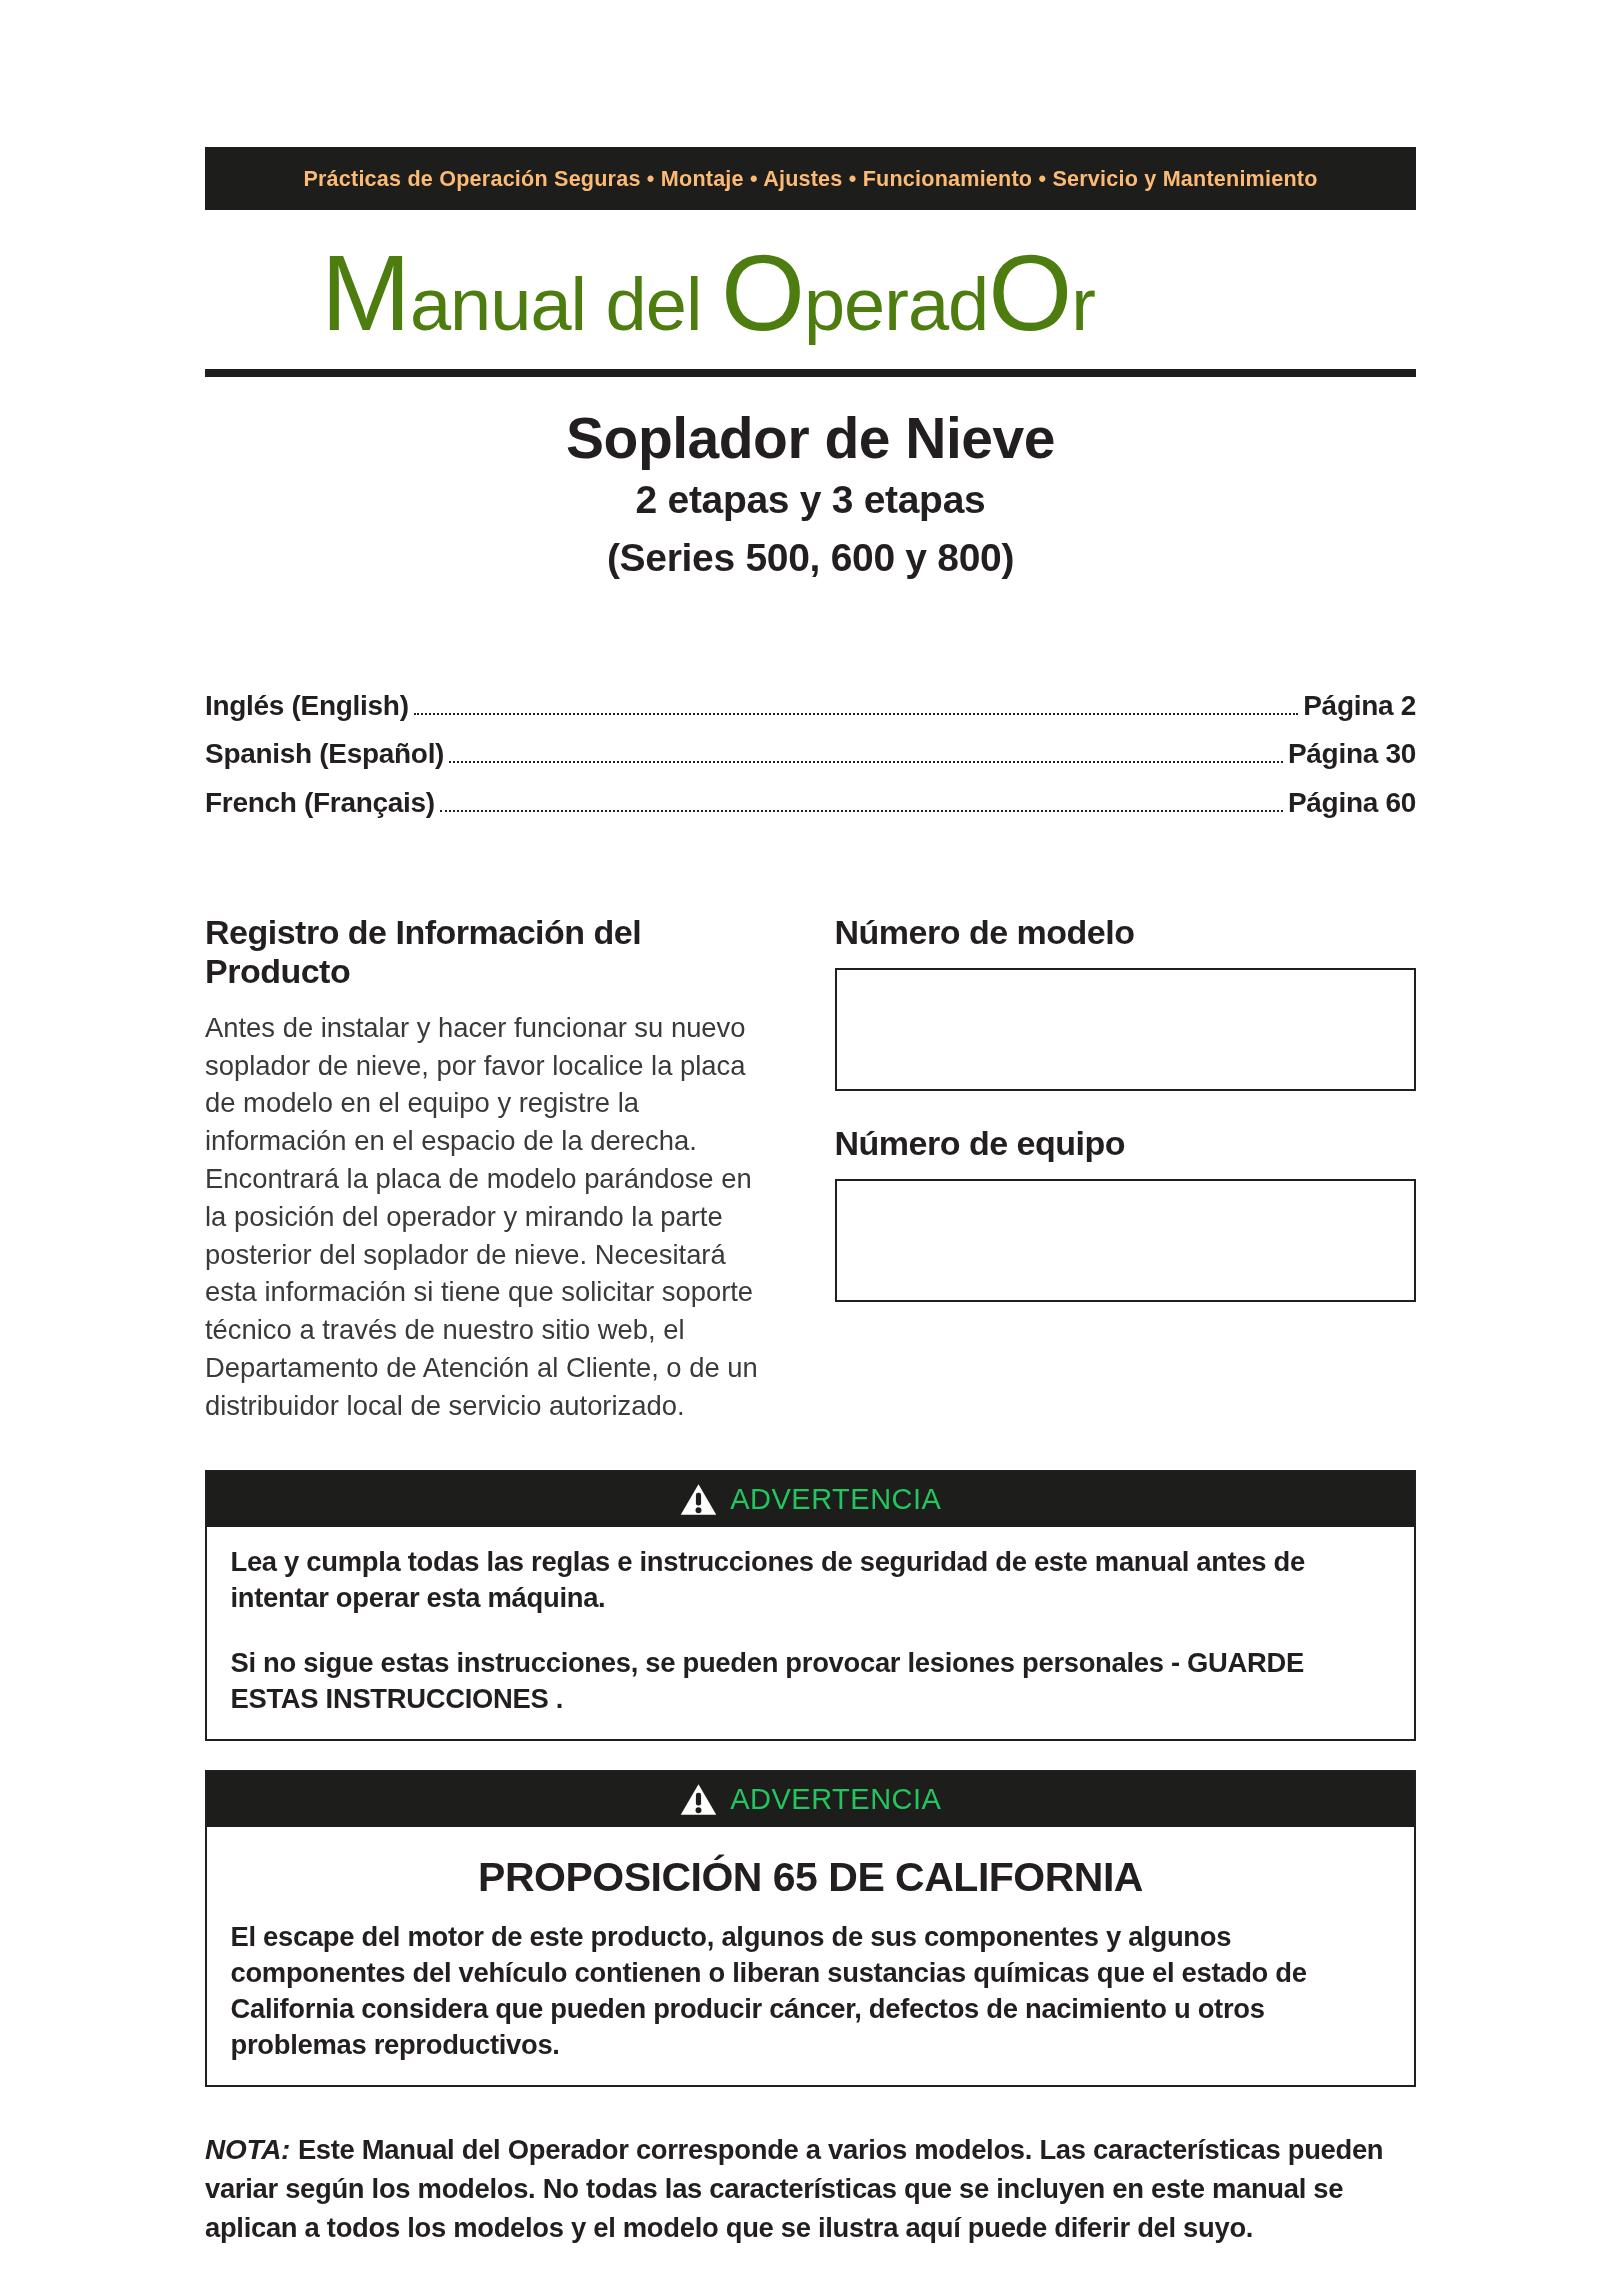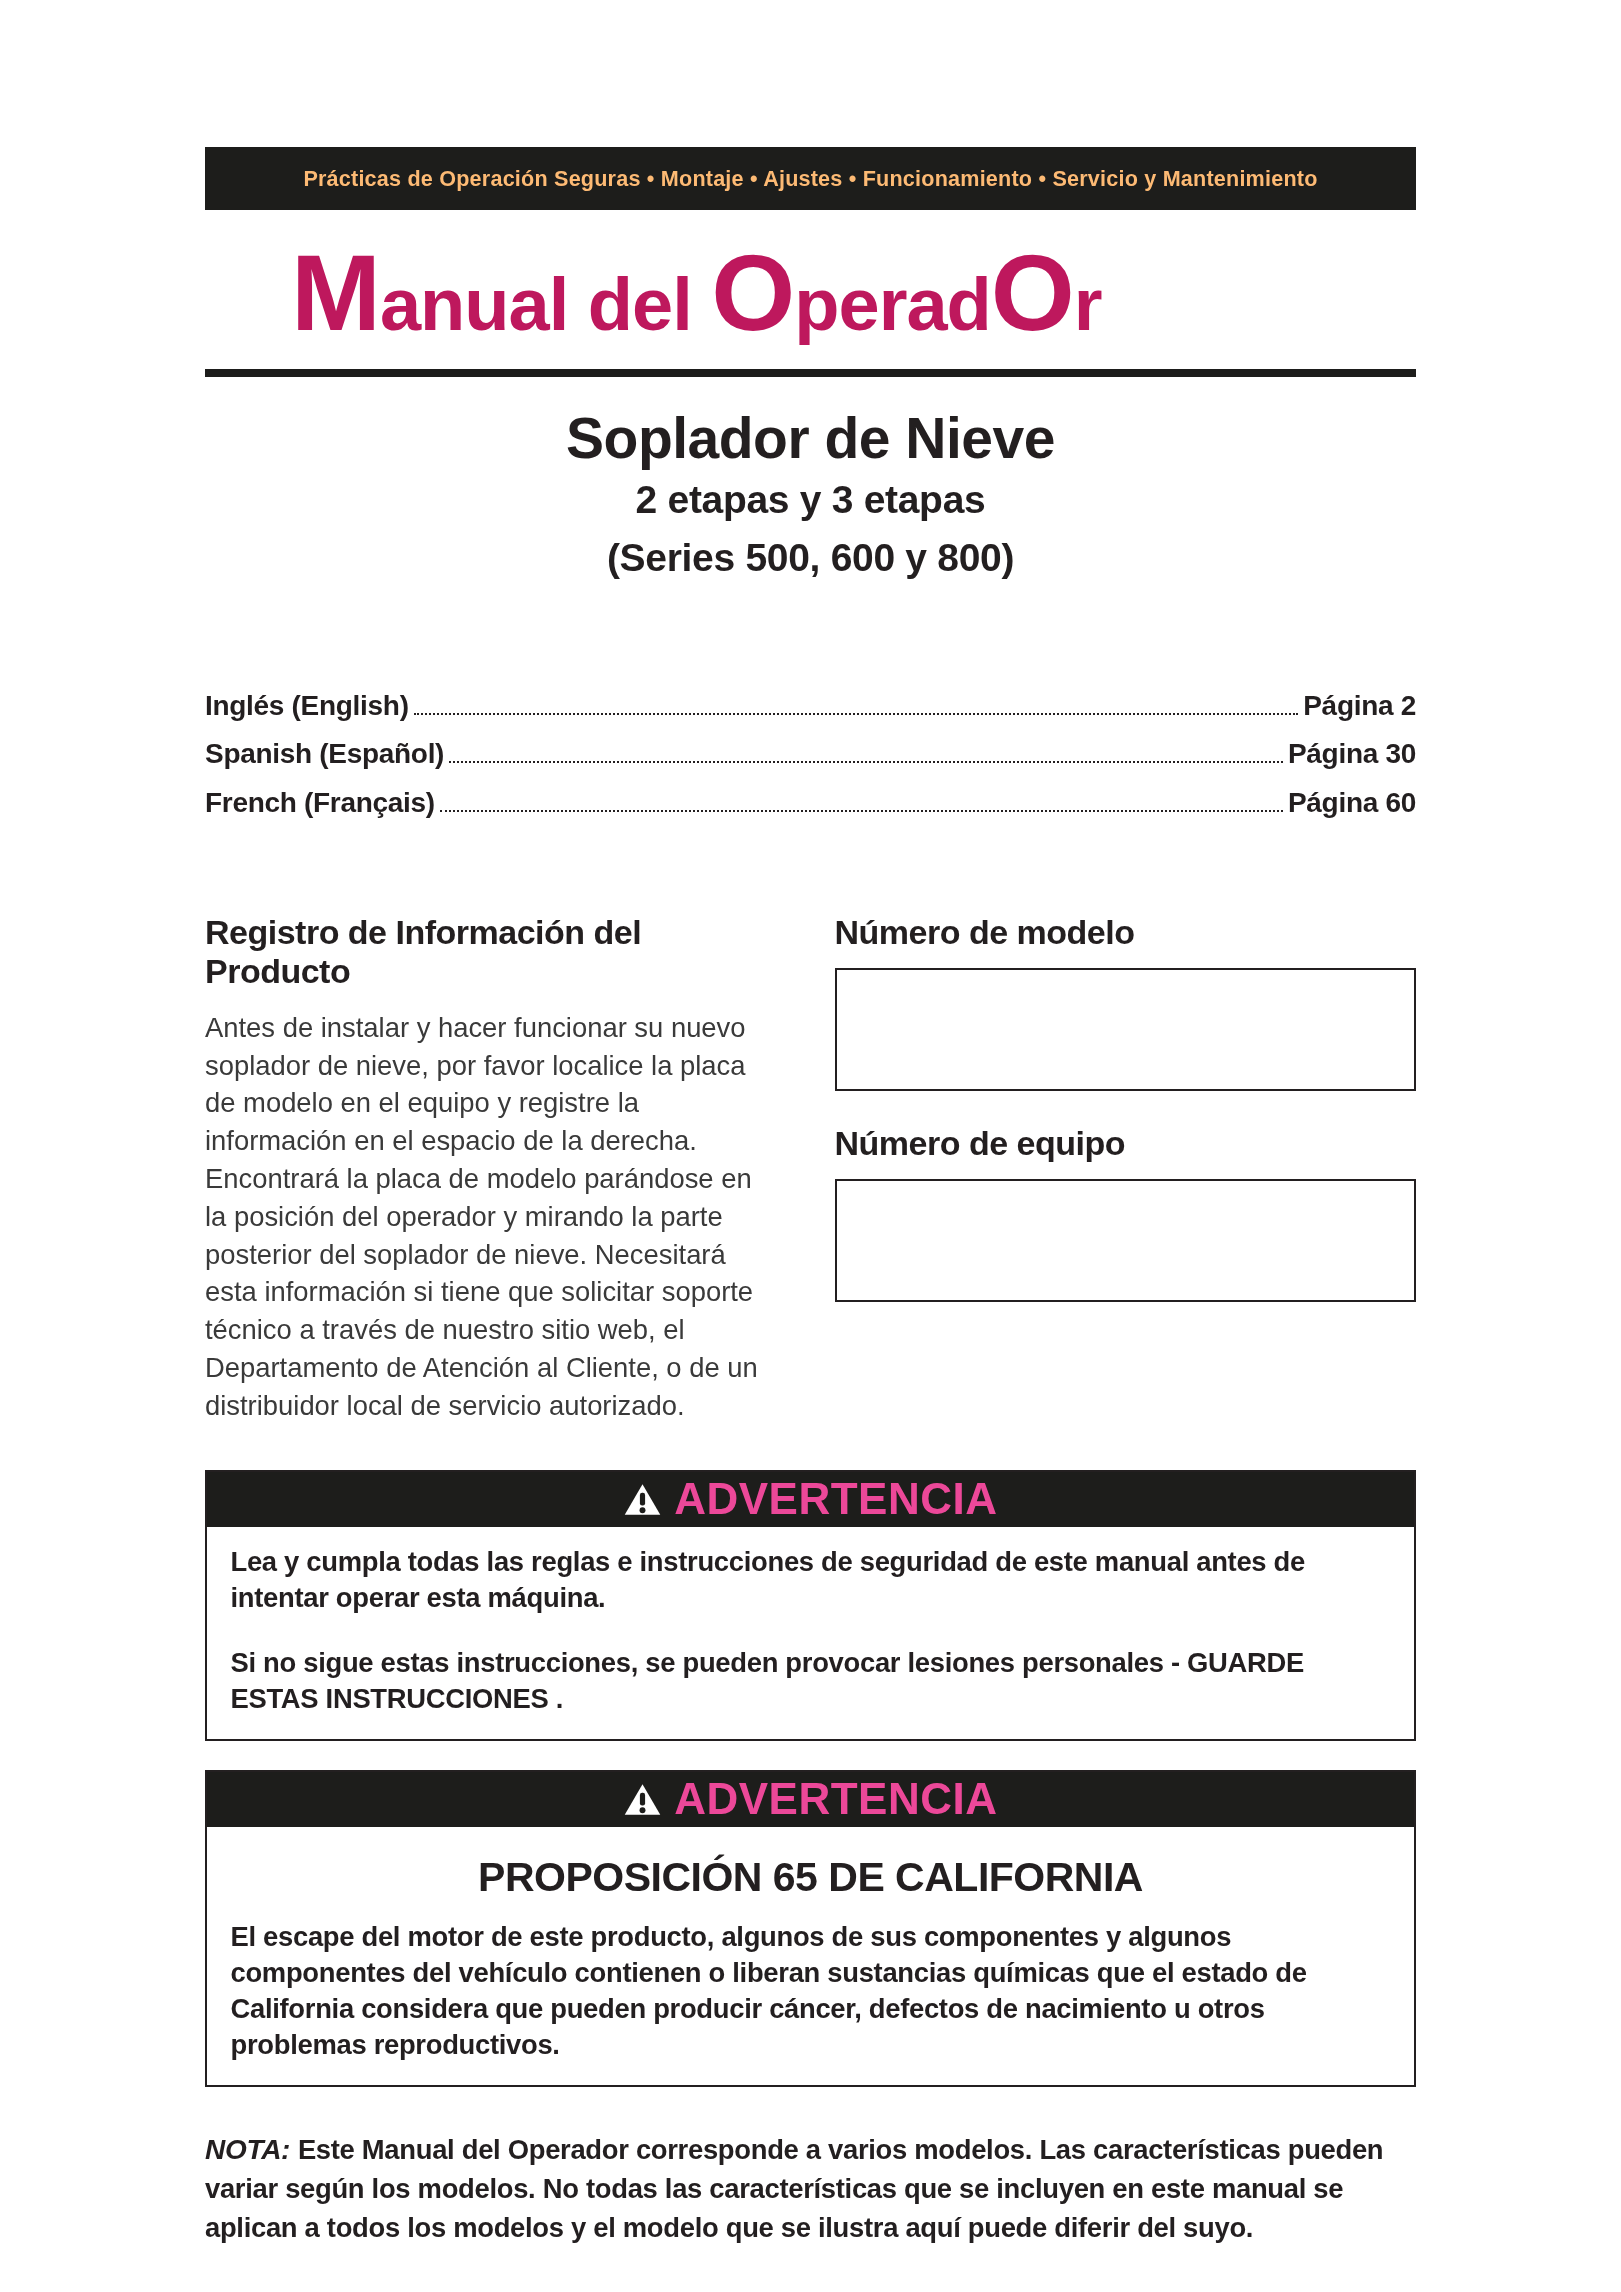--- a/index.html
+++ b/index.html
@@ -23,23 +23,23 @@
     color: #fdba74;
     display: flex;
     align-items: center;
     justify-content: center;
     font-size: 21.6px;
     font-weight: bold;
     letter-spacing: 0.2px;
   }
   
   .main-title {
-    margin: 29px 0 0 86px;
-    font-weight: bold;
-    color: #be185d;
+    margin: 29px 0 0 116px;
+    font-weight: normal;
+    color: #4d7c0f;
     line-height: 1;
     white-space: nowrap;
     letter-spacing: -1px;
   }
   .t-big { font-size: 108px; }
   .t-small { font-size: 74px; }
   .title-rule {
     margin-top: 21.6px;
     height: 8.8px;
     background: #1d1d1b;
@@ -107,26 +107,26 @@
   .field-gap { margin-top: 33px; }
   
   .warn-box {
     border: 2.9px solid #231f20;
     margin-top: 45px;
   }
   .warn-box.second { margin-top: 29px; }
   .warn-header {
     height: 55px;
     background: #1d1d1b;
-    color: #ec4899;
+    color: #22c55e;
     display: flex;
     align-items: center;
     justify-content: center;
-    font-size: 44px;
-    font-weight: bold;
+    font-size: 29px;
+    font-weight: normal;
     letter-spacing: 0.5px;
   }
   .warn-icon { margin-right: 13.7px; display: inline-flex; }
   .warn-body { padding: 17.6px 23.5px 21.6px 23.5px; }
   .warn-body p {
     font-size: 27.4px;
     font-weight: bold;
     line-height: 1.32;
     letter-spacing: -0.3px;
   }

